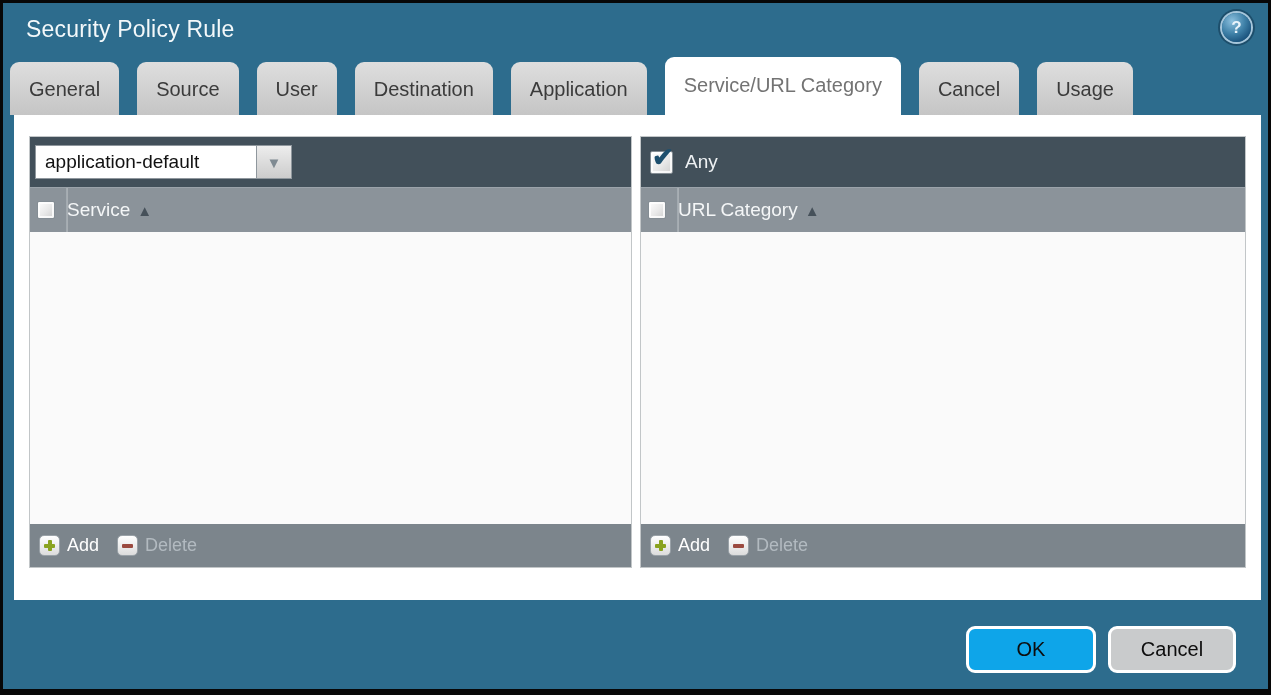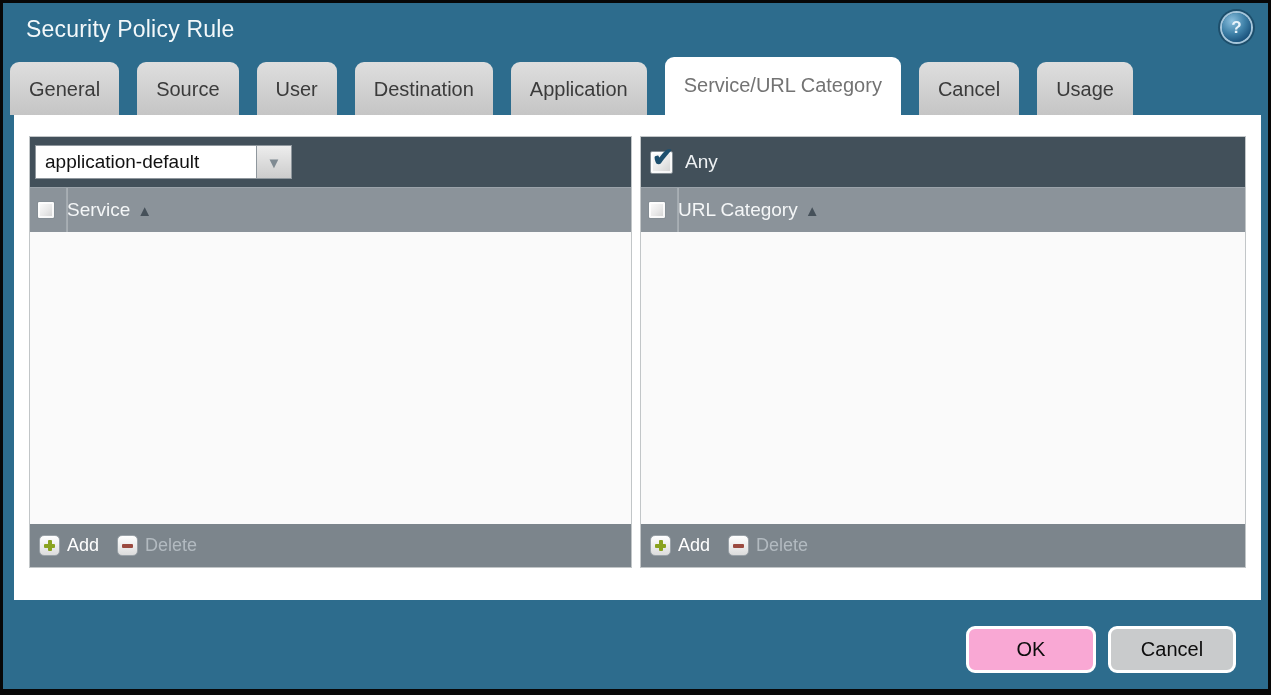--- a/index.html
+++ b/index.html
@@ -125,21 +125,21 @@
   .tb-btn.disabled .tb-label { color:#b2bac0; }
   .tb-btn.disabled { cursor:default; }
   
   .footer-btn {
     position:absolute; top:623px; height:47px;
     border:3px solid #ffffff; border-radius:9px;
     font-size:20px; color:#0d0d0d; font-family:"Liberation Sans", sans-serif;
     display:flex; align-items:center; justify-content:center;
     cursor:pointer;
   }
-  .btn-ok     { left:963px;  width:130px; background:#f9a8d4; }
+  .btn-ok     { left:963px;  width:130px; background:#0ea5e9; }
   .btn-cancel { left:1105px; width:128px; background:#c9cbcc; }
 </style>
 </head>
 <body>
 
 <div class="screen">
 
   <div class="title">Security Policy Rule</div>
   <div class="help-btn">
     <span>?</span>

